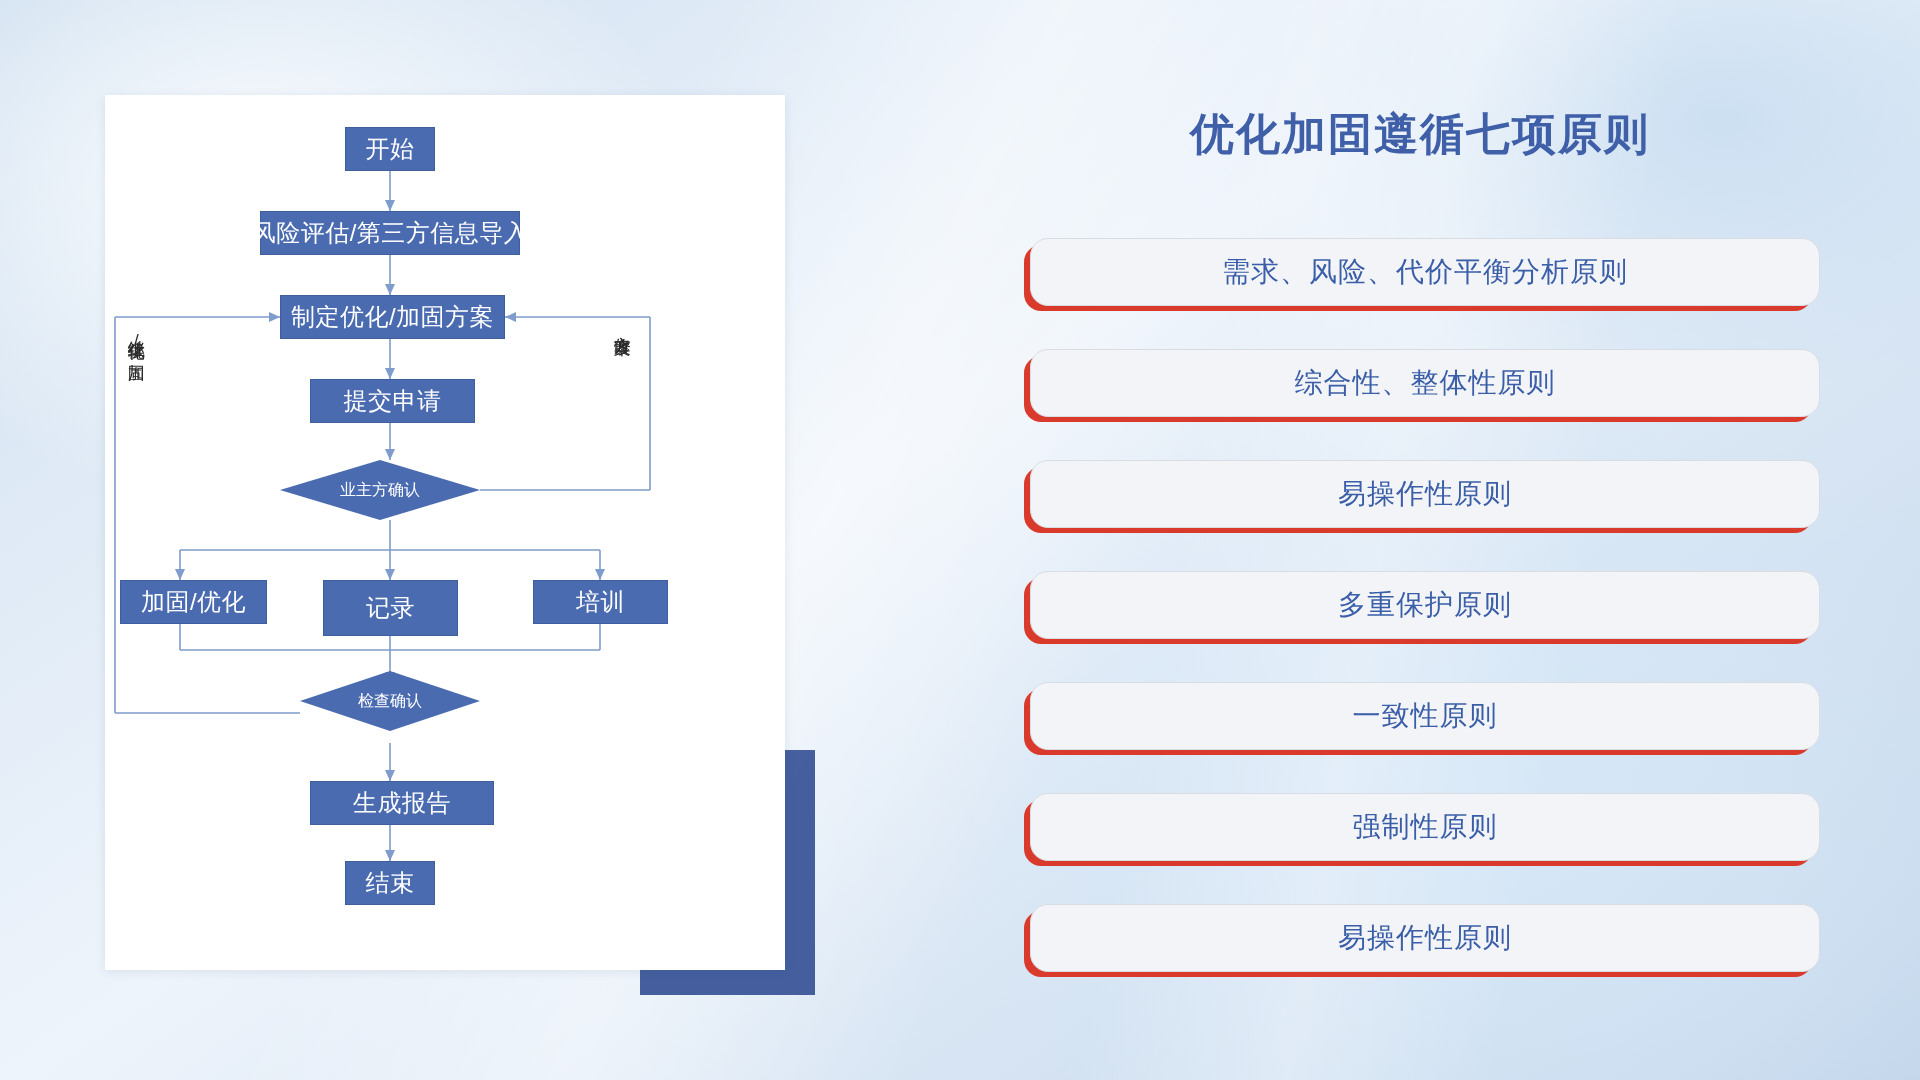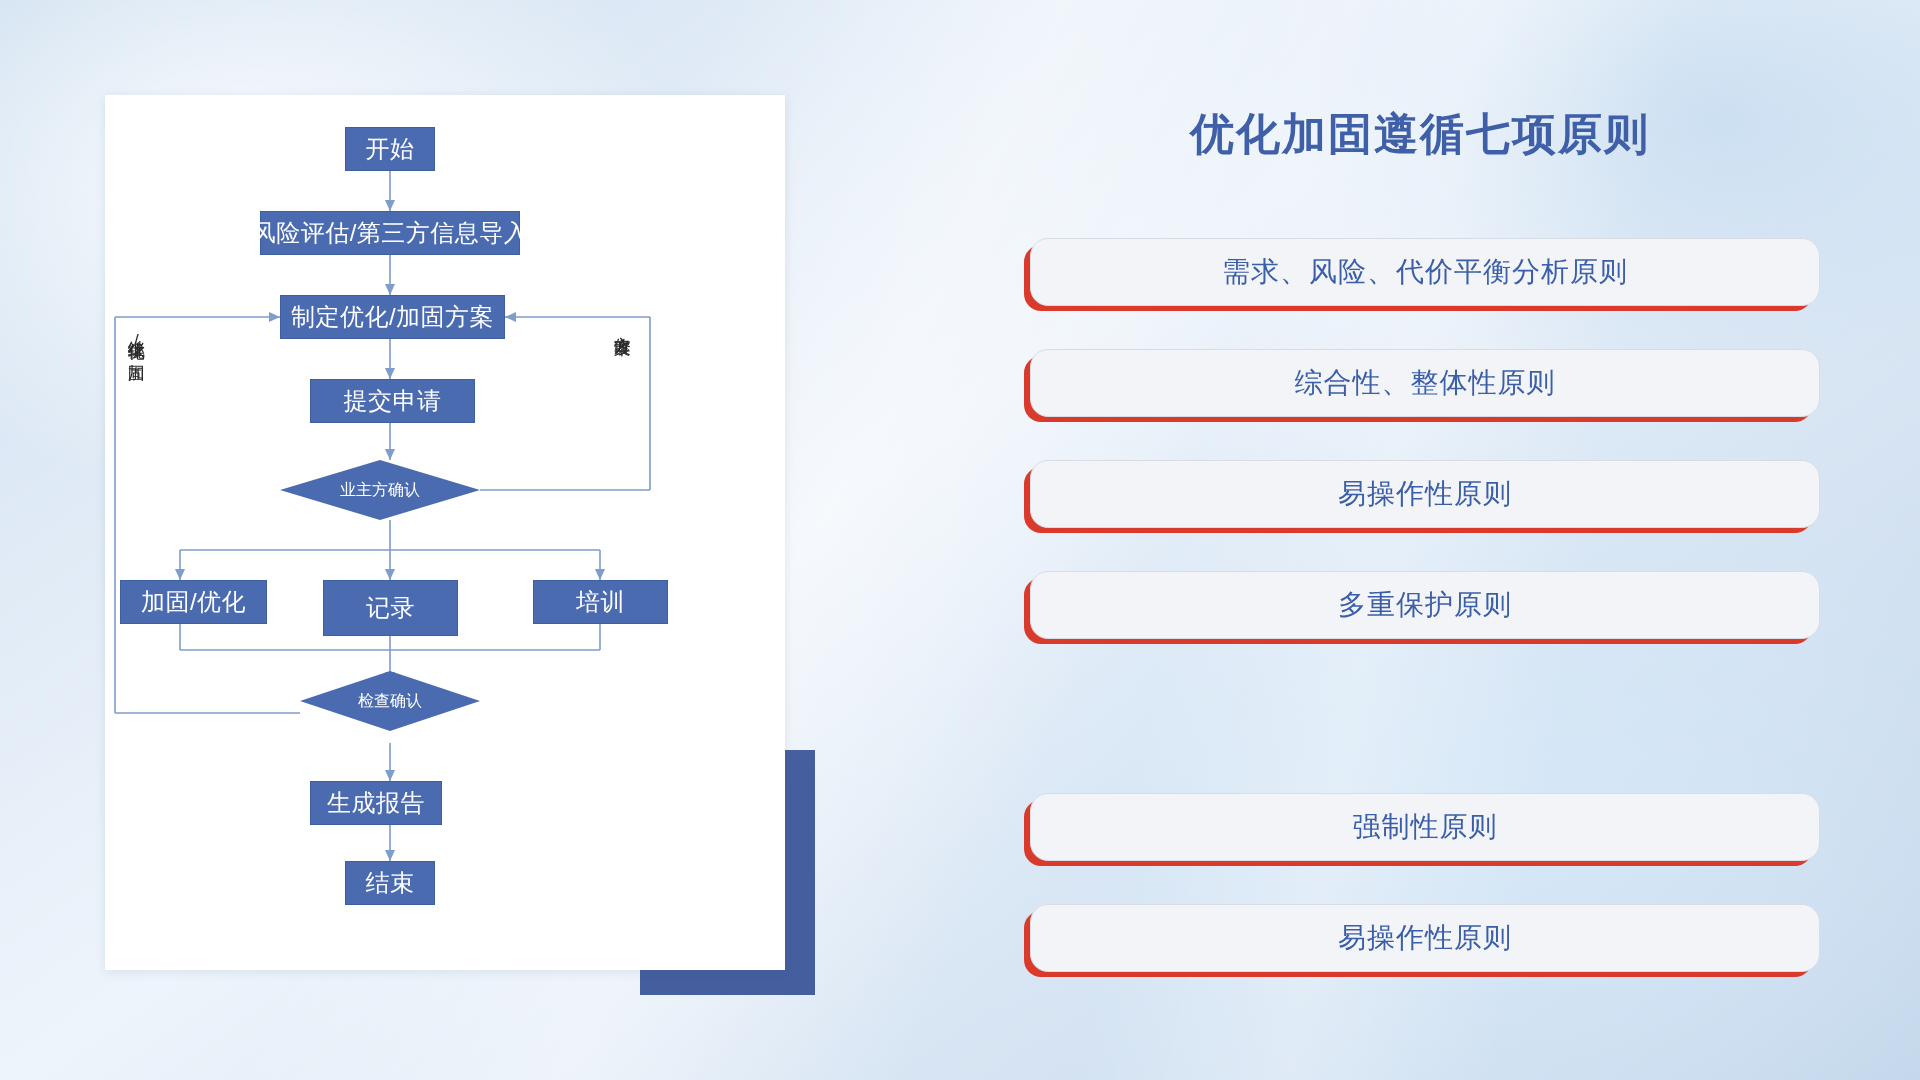--- a/index.html
+++ b/index.html
@@ -228,21 +228,21 @@
 
       <div class="node" style="left:428px; top:485px; width:135px; height:44px;">
         <span>培训</span>
       </div>
 
       <div class="diamond-wrap" style="left:195px; top:576px; width:180px; height:60px;">
         <div class="diamond"></div>
         <div class="diamond-label">检查确认</div>
       </div>
 
-      <div class="node" style="left:205px; top:686px; width:132px; height:44px;">
+      <div class="node" style="left:205px; top:686px; width:184px; height:44px;">
         <span>生成报告</span>
       </div>
 
       <div class="node" style="left:240px; top:766px; width:90px; height:44px;text-align:center;">
         <span>结束</span>
       </div>
 
       <div class="vlabel" style="left:22px; top:232px; height:130px;">继续优化/加固</div>
 
       <div class="vlabel" style="left:508px; top:228px; height:105px;">方案修改</div>
@@ -257,20 +257,23 @@
   </div>
   <div class="pill" style="top:349px;">
     <span>综合性、整体性原则</span>
   </div>
   <div class="pill" style="top:460px;">
     <span>易操作性原则</span>
   </div>
   <div class="pill" style="top:571px;">
     <span>多重保护原则</span>
   </div>
+  <div class="pill" style="top:682px;">
+    <span>一致性原则</span>
+  </div>
   <div class="pill" style="top:793px;">
     <span>强制性原则</span>
   </div>
   <div class="pill" style="top:904px;">
     <span>易操作性原则</span>
   </div>
 
 </div>
 
 </body></html>

